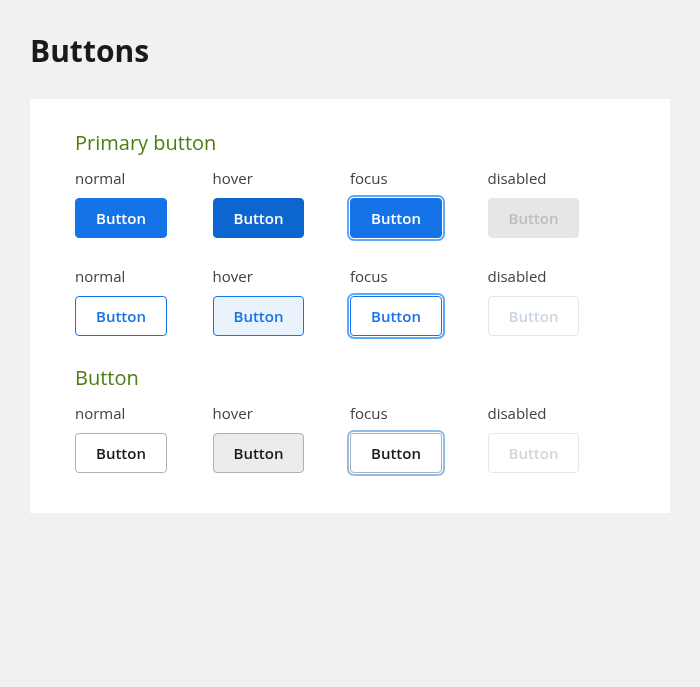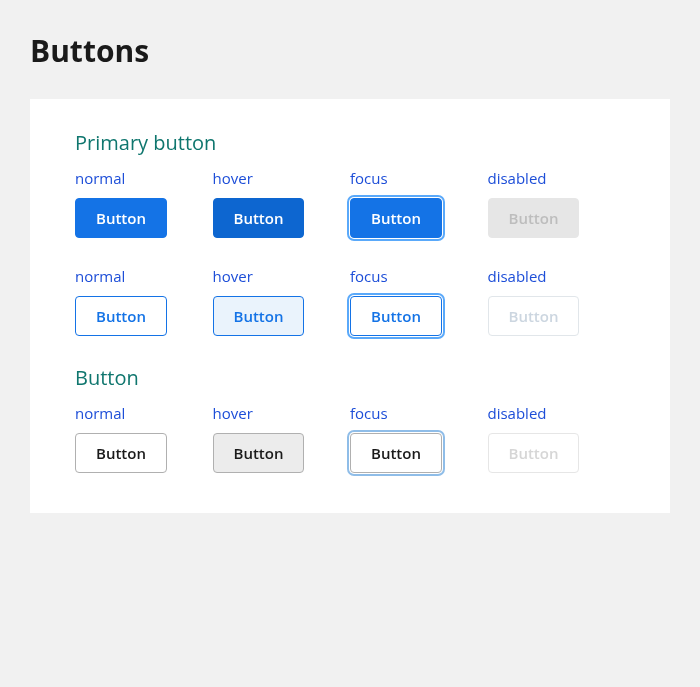--- a/index.html
+++ b/index.html
@@ -23,33 +23,33 @@
       background: #fff;
       padding: 30px 45px 40px 45px;
     }
     .section {
       margin-bottom: 28px;
     }
     .section:last-child { margin-bottom: 0; }
     .section-title {
       font-size: 20px;
       font-weight: 400;
-      color: #0f766e;
+      color: #4d7c0f;
       margin-bottom: 12px;
     }
     .row {
       display: flex;
       gap: 0;
     }
     .cell {
       width: 145px;
     }
     .state-label {
       font-size: 15px;
-      color: #1d4ed8;
+      color: #404040;
       margin-bottom: 10px;
       font-weight: 400;
     }
     .btn {
       display: inline-block;
       padding: 10px 20px;
       font-size: 15px;
       font-weight: 600;
       border-radius: 4px;
       border: 1px solid transparent;

